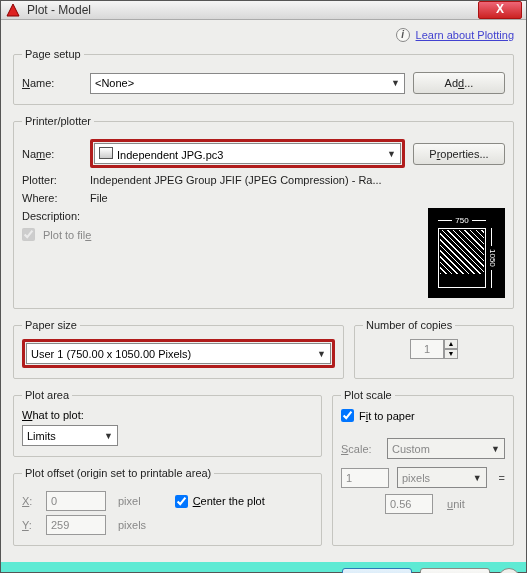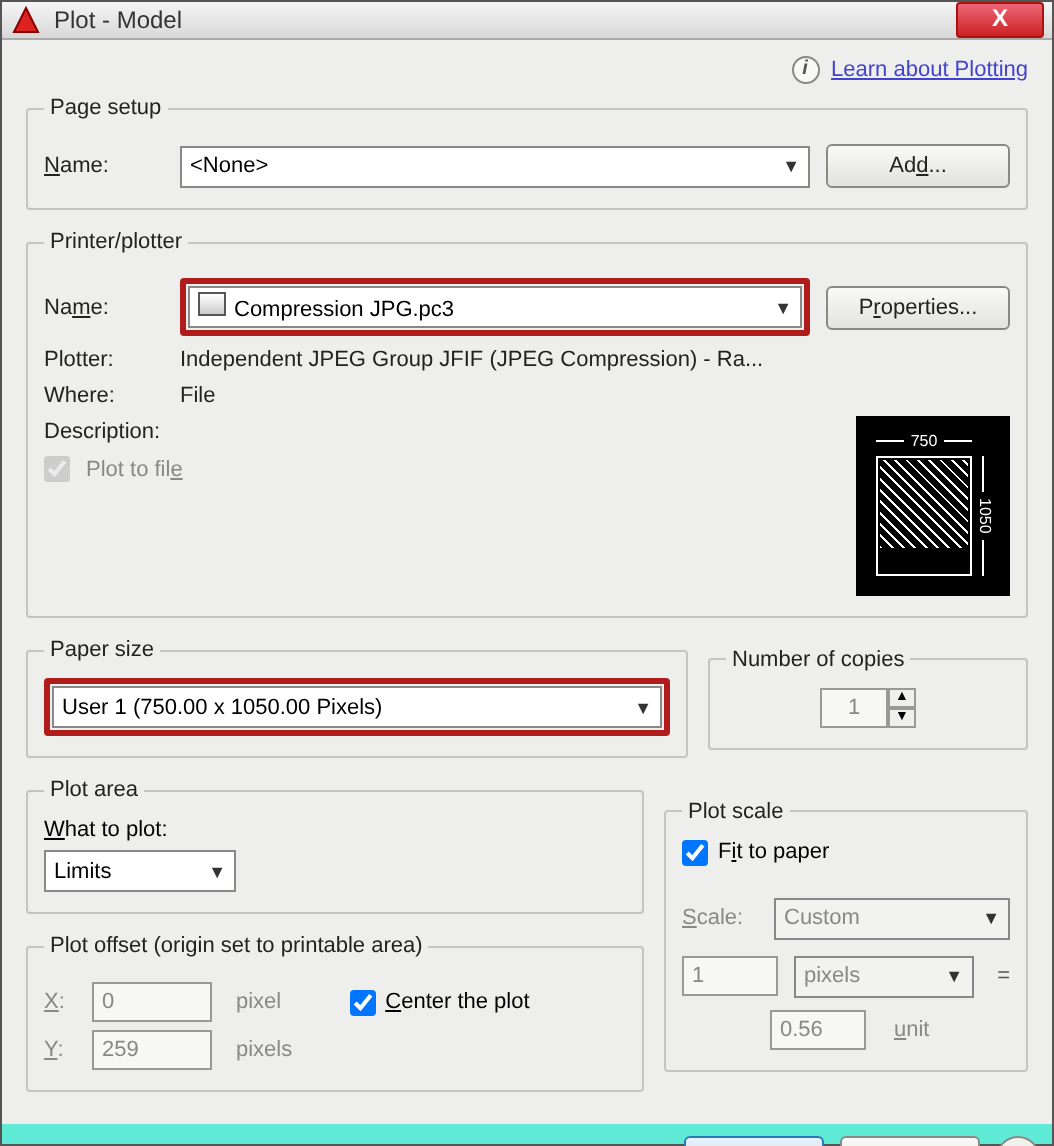--- a/index.html
+++ b/index.html
@@ -29,21 +29,21 @@
 .preview-box { width: 77px; height: 90px; background: #000; margin-left: 8px; position: relative; margin-top: 40px; }
 .pv-inner { position: absolute; left: 10px; top: 8px; right: 6px; bottom: 6px; }
 .pv-paper { position: absolute; left: 0; top: 12px; width: 48px; height: 60px; border: 1px solid #fff; }
 .pv-hatch { position: absolute; left: 2px; top: 14px; width: 44px; height: 44px; background: repeating-linear-gradient(45deg,#fff 0,#fff 1px,transparent 1px,transparent 4px); }
 .pv-dim-h { position: absolute; left: 0; top: 0; width: 48px; height: 10px; color: #fff; font-size: 8px; text-align: center; }
 .pv-dim-h::before, .pv-dim-h::after { content: ""; position: absolute; top: 4px; width: 14px; height: 1px; background: #fff; }
 .pv-dim-h::before { left: 0; } .pv-dim-h::after { right: 0; }
 .pv-dim-v { position: absolute; right: 2px; top: 12px; width: 10px; height: 60px; color: #fff; font-size: 8px; writing-mode: vertical-rl; text-align: center; }
 .pv-dim-v::before, .pv-dim-v::after { content: ""; position: absolute; left: 4px; width: 1px; height: 18px; background: #fff; }
 .pv-dim-v::before { top: 0; } .pv-dim-v::after { bottom: 0; }
-.two-col { display: flex; gap: 10px; align-items: center; }
+.two-col { display: flex; gap: 10px; }
 .col-l { flex: 1; } .col-r { width: 160px; }
 .input-sm { width: 60px; height: 20px; border: 1px solid #999; background: #f7f7f5; padding: 0 4px; color: #888; }
 .spinw { display: inline-flex; align-items: stretch; }
 .spinw .spbtns { display: flex; flex-direction: column; }
 .spinw .spbtns span { width: 14px; height: 10px; border: 1px solid #999; background: #efefec; font-size: 7px; text-align: center; line-height: 8px; cursor: pointer; }
 .unit { margin-left: 4px; color: #888; }
 .footer { display: flex; gap: 8px; padding: 6px 6px 8px 6px; align-items: center; }
 .footer .spacer { flex: 1; }
 .btn-primary { border: 1px solid #2a7ab8; background: linear-gradient(#e6f2fb,#bcdcf3); }
 .expand-btn { width: 22px; height: 22px; border: 1px solid #8a8a85; border-radius: 11px; background: #f0f0ec; text-align: center; line-height: 20px; cursor: pointer; font-size: 12px; }
@@ -85,21 +85,21 @@
       </div>
     </fieldset>
 
     <fieldset>
       <legend>Printer/plotter</legend>
       <div class="plotter-info">
         <div class="row">
           <span class="lbl">Na<span class="underline-span">m</span>e:</span>
           <div class="highlight-red" style="flex:1">
             <div class="combo" style="flex:1">
-              <span><span class="icon-plt"></span><span>Compression JPG.pc3</span></span>
+              <span><span class="icon-plt"></span><span>Independent JPG.pc3</span></span>
               <span class="arrow">▼</span>
             </div>
           </div>
           <button class="btn">P<span class="underline-span">r</span>operties...</button>
         </div>
         <div style="display:flex">
           <div style="flex:1">
             <div class="row2">
                 <span class="lbl">Plotter:</span>
                 <span class="val">Independent JPEG Group JFIF (JPEG Compression) - Ra...</span>

